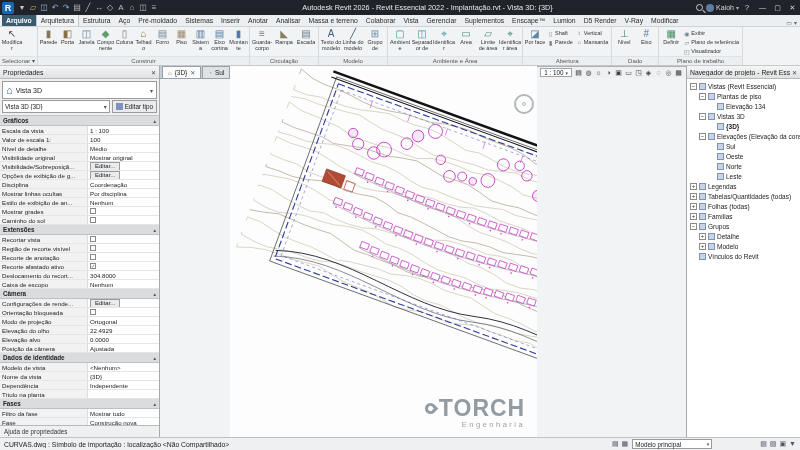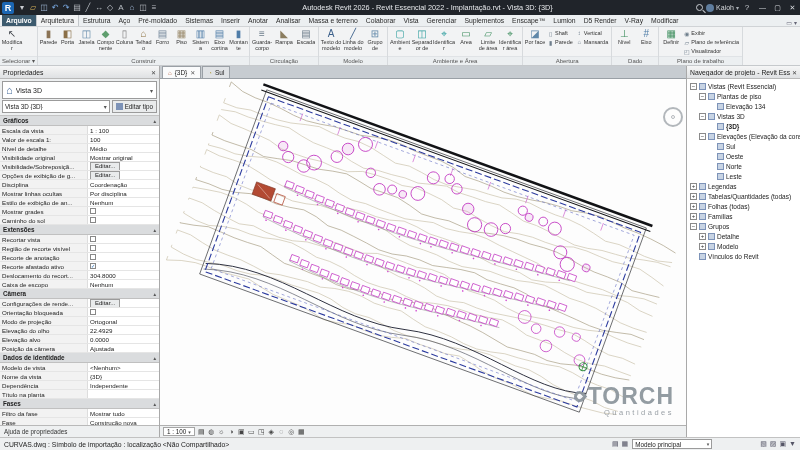--- a/index.html
+++ b/index.html
@@ -39,21 +39,21 @@
   .ticon { height:12px; font-size:10px; line-height:12px; }
   .tlabel { font-size:5.5px; line-height:1.05; text-align:center; color:#333; max-height:12px; overflow:hidden; word-break:break-word; }
   .tstack { display:flex; flex-direction:column; gap:1px; padding:1px 2px 0 1px; }
   .tool-small { display:flex; align-items:center; gap:1px; height:8px; font-size:5.5px; color:#333; white-space:nowrap; }
   .sicon { font-size:6px; width:7px; text-align:center; }
   .rglabel { height:9px; font-size:6px; color:#555; text-align:center; line-height:9px; background:#eceff1; border-top:1px solid #e0e3e6; white-space:nowrap; overflow:hidden; padding:0 2px; }
 
   
   .main { flex:1; display:flex; min-height:0; }
   .panel-left { width:160px; border-right:1px solid #a9a9a9; background:#eef0f1; display:flex; flex-direction:column; flex:none; }
-  .center { flex:1; display:flex; flex-direction:column; min-width:0;justify-content:space-between; }
+  .center { flex:1; display:flex; min-width:0;justify-content:space-between; }
   .panel-right { width:114px; border-left:1px solid #a9a9a9; background:#eef0f1; display:flex; flex-direction:column; flex:none; }
 
   .pane-header { height:13px; display:flex; align-items:center; background:linear-gradient(#f6f6f6,#dfe1e3); border-bottom:1px solid #b9b9b9; padding:0 3px; font-size:6.8px; color:#222; gap:2px; flex:none; }
   .pane-title { flex:1; white-space:nowrap; overflow:hidden; }
   .pane-x { font-size:6px; color:#444; }
 
   
   .type-sel { margin:2px 2px 1px; height:18px; background:#fff; border:1px solid #9b9b9b; display:flex; align-items:center; gap:3px; padding:0 3px; flex:none; }
   .type-icon { font-size:11px; color:#4a6f9e; }
   .type-label { font-size:7px; flex:1; white-space:nowrap; overflow:hidden; }
@@ -753,21 +753,21 @@
               <line x1="120" y1="-88" x2="120" y2="-80" stroke="#c238c2" stroke-width="0.5"></line>
               <line x1="160" y1="-88" x2="160" y2="-80" stroke="#c238c2" stroke-width="0.5"></line>
             </g>
           </svg>
         <div class="navwheel"></div>
         <div class="logo">
           <div class="logo-top">
             <span class="flame"></span>
             <span class="logo-word">TORCH</span>
           </div>
-          <div class="logo-sub">Quantidades</div>
+          <div class="logo-sub">Engenharia</div>
         </div>
       </div>
       <div class="viewctrl">
         <div class="scale-box">
           <span>1 : 100</span>
           <span class="caret-g">▾</span>
         </div>
         <div id="vc-icons" style="display:flex;gap:1px">
             <span class="vc-icon">▤</span>
             <span class="vc-icon">◍</span>

